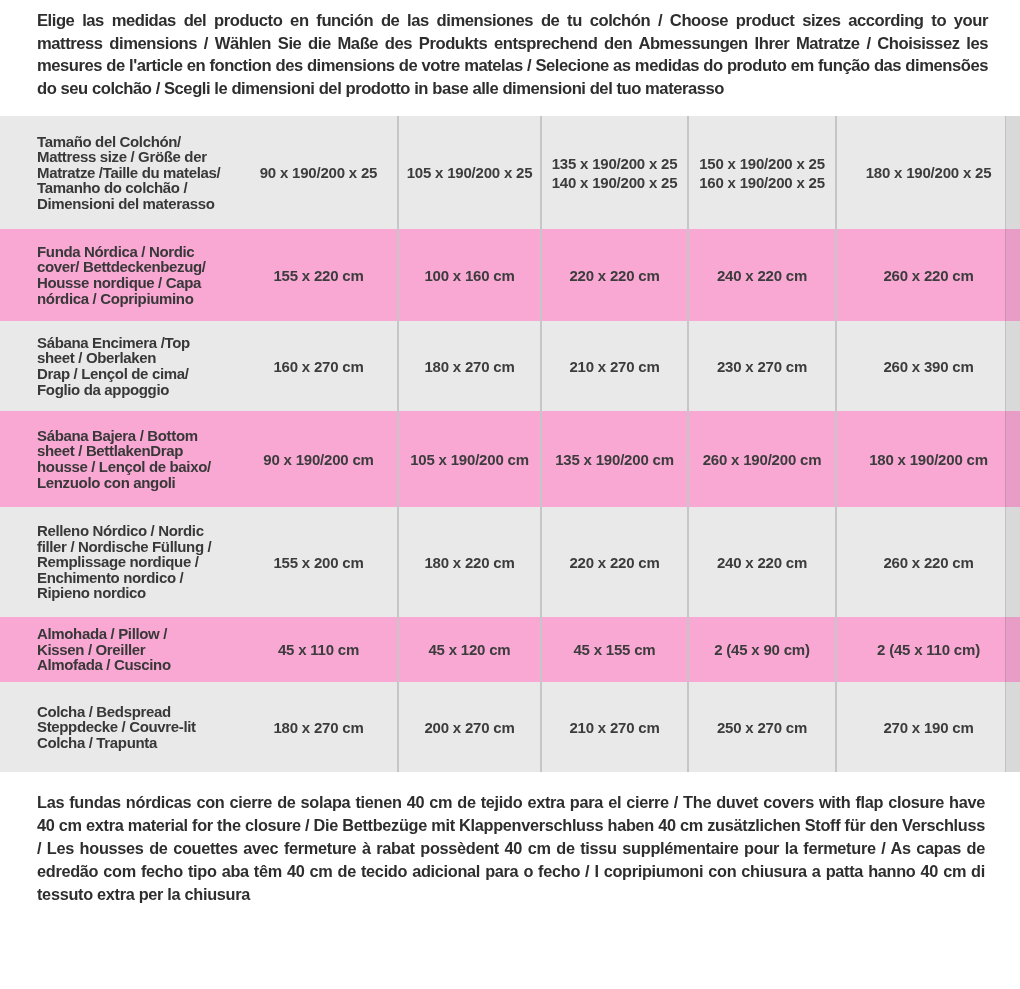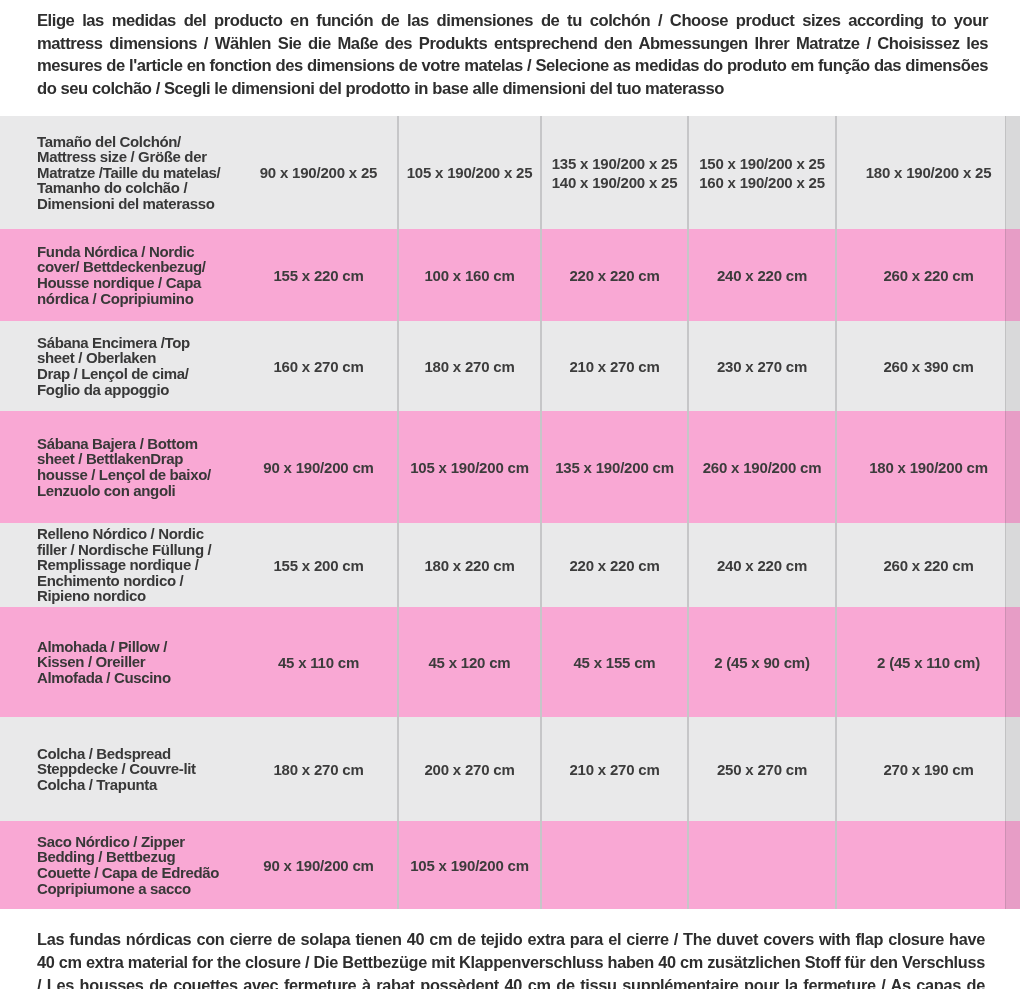--- a/index.html
+++ b/index.html
@@ -37,24 +37,24 @@
   td.val{
     text-align:center;letter-spacing:-0.2px;line-height:19px;color:#3c3c3c;
   }
   td.sep{border-left:2px solid #c6c6c8;}
   td.last{padding-right:0;}
   tr.stripe{background:#e9e9ea;}
   tr.plain{background:#f9a8d4;}
   tr.r-header{height:113px;}
   tr.r-funda{height:92px;}
   tr.r-encimera{height:90px;border-radius:9px;}
-  tr.r-bajera{height:112px;border-radius:15px;}
-  tr.r-relleno{height:84px;}
-  tr.r-almohada{height:110px;}
-  tr.r-colcha{height:104px;}
+  tr.r-bajera{height:96px;border-radius:15px;}
+  tr.r-relleno{height:110px;}
+  tr.r-almohada{height:65px;}
+  tr.r-colcha{height:90px;}
   tr.r-saco{height:88px;}
   .edge-strip{
     position:absolute;top:0;right:0;bottom:0;width:14px;
     background:rgba(60,60,70,0.09);
     border-left:1px solid rgba(90,90,95,0.18);
     pointer-events:none;
   }
   .footnote{
     margin:19px 35px 0 37px;width:948px;
     font-size:16.3px;line-height:23px;letter-spacing:-0.3px;
@@ -156,29 +156,18 @@
         <td class="label">Colcha / Bedspread
 Steppdecke / Couvre-lit
 Colcha / Trapunta</td>
         <td class="val">180 x 270 cm</td>
         <td class="val sep">200 x 270 cm</td>
         <td class="val sep">210 x 270 cm</td>
         <td class="val sep">250 x 270 cm</td>
         <td class="val sep last">270 x 190 cm</td>
       </tr>
 
-      <tr class="plain r-saco">
-        <td class="label">Saco Nórdico / Zipper
-Bedding / Bettbezug
-Couette / Capa de Edredão
-Copripiumone a sacco</td>
-        <td class="val">90 x 190/200 cm</td>
-        <td class="val sep">105 x 190/200 cm</td>
-        <td class="val sep"></td>
-        <td class="val sep"></td>
-        <td class="val sep last"></td>
-      </tr>
     </tbody>
   </table>
   <div class="edge-strip"></div>
 </div>
 
 <p class="footnote">Las fundas nórdicas con cierre de solapa tienen 40 cm de tejido extra para el cierre / The duvet covers with flap closure have 40 cm extra material for the closure / Die Bettbezüge mit Klappenverschluss haben 40 cm zusätzlichen Stoff für den Verschluss / Les housses de couettes avec fermeture à rabat possèdent 40 cm de tissu supplémentaire pour la fermeture / As capas de edredão com fecho tipo aba têm 40 cm de tecido adicional para o fecho / I copripiumoni con chiusura a patta hanno 40 cm di tessuto extra per la chiusura</p>
 
 </body></html>

